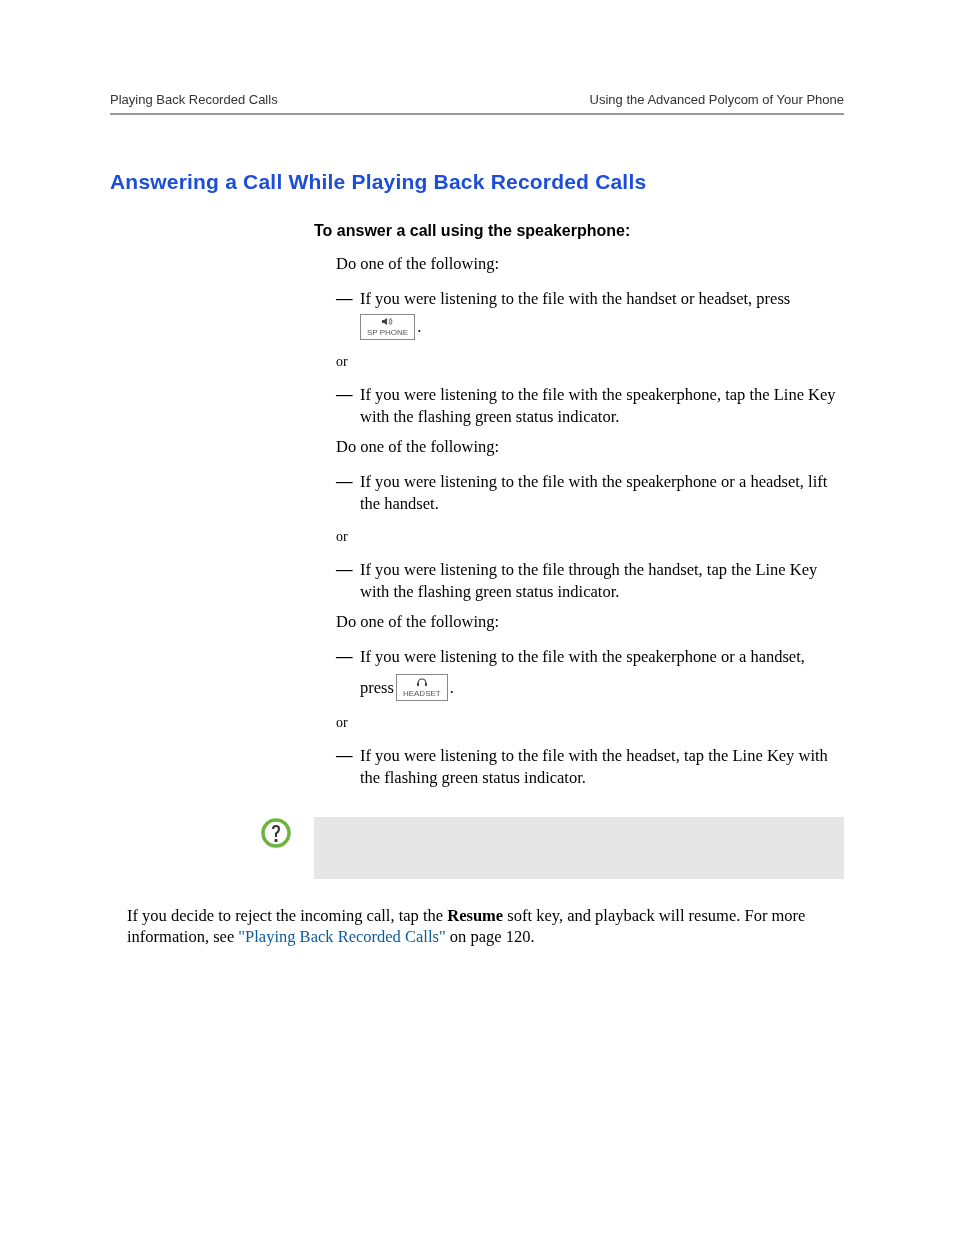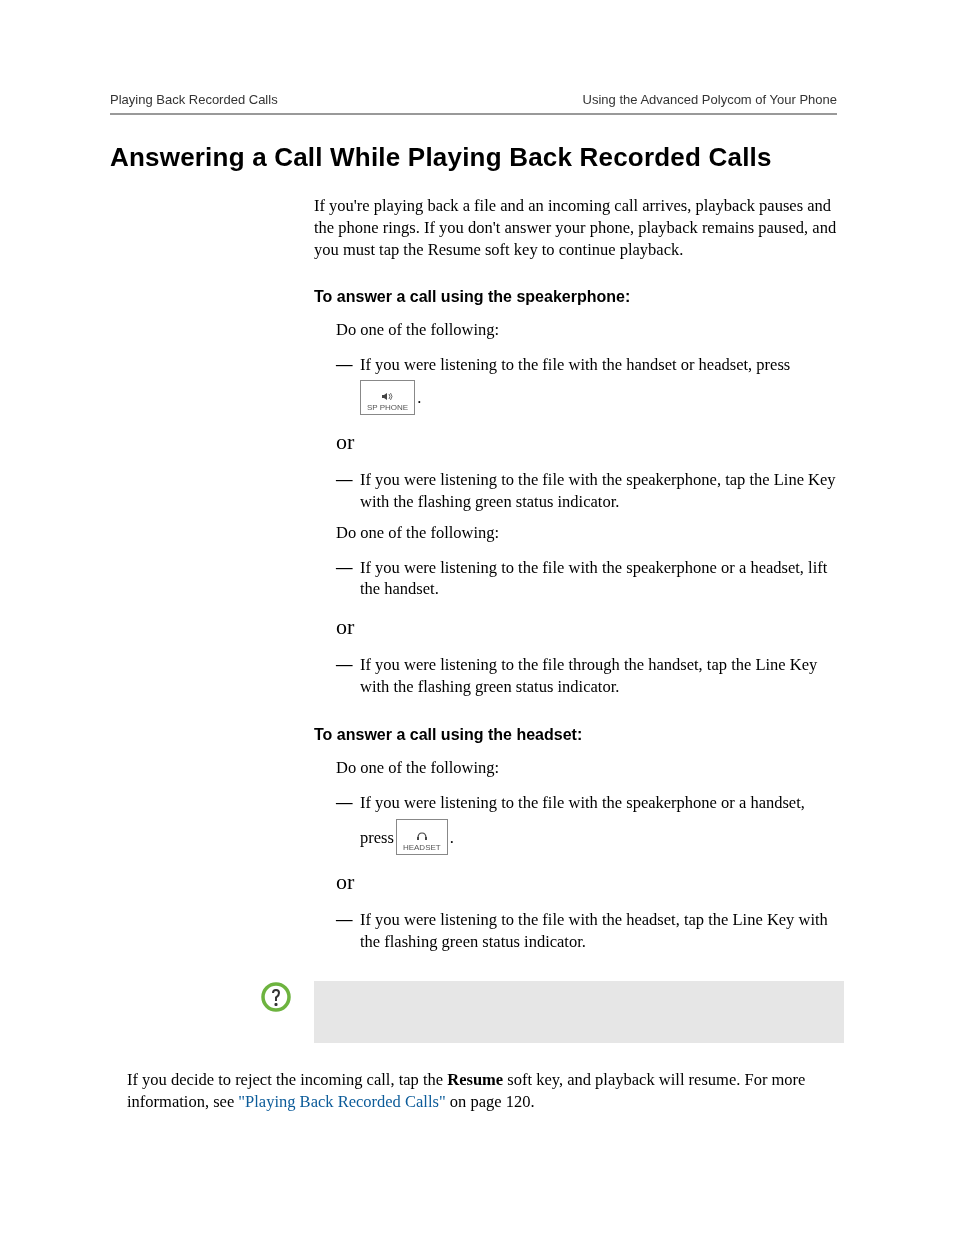--- a/index.html
+++ b/index.html
@@ -1,31 +1,31 @@
 <!DOCTYPE html>
 <html><head>
   <meta charset="utf-8">
   <style>
     * { margin: 0; padding: 0; box-sizing: border-box; }
     html, body { width: 954px; height: 1235px; background: #fff; font-family: Georgia, 'Times New Roman', serif; color: #000; }
     .page { width: 954px; height: 1235px; position: relative; padding: 90px 110px 60px 110px; }
-    .header { position: absolute; top: 92px; left: 110px; right: 117px; }
+    .header { position: absolute; top: 92px; left: 110px; right: 110px; }
     .hdr-row { display: flex; justify-content: space-between; font-family: 'Arial Narrow', Arial, sans-serif; font-size: 13px; color: #333; }
     .hdr-rule { border: none; border-top: 2px solid #999; margin-top: 6px; }
     .content { position: absolute; top: 142px; left: 110px; right: 110px; }
-    .sect-title { font-family: 'Arial Narrow', Arial, sans-serif; font-weight: bold; color: #000000; font-size: 26px; letter-spacing: 0.2px; margin-bottom: 22px; }
+    .sect-title { font-family: 'Arial Narrow', Arial, sans-serif; font-weight: bold; color: #1d4ed8; font-size: 21px; letter-spacing: 0.2px; margin-bottom: 22px; margin-top: 28px; }
     .indent { margin-left: 204px; }
     .para { font-size: 16.5px; line-height: 1.32; margin-bottom: 10px; }
     .subhead { font-family: 'Arial Narrow', Arial, sans-serif; font-weight: bold; font-size: 16px; margin-top: 28px; margin-bottom: 14px; }
     .do-line { font-size: 16.5px; margin-left: 22px; margin-bottom: 14px; }
     .bullet { display: flex; margin-left: 22px; font-size: 16.5px; line-height: 1.32; margin-bottom: 10px; }
     .bullet .dash { width: 24px; flex-shrink: 0; font-weight: bold; }
     .bullet .bt { flex: 1; }
-    .or { margin-left: 22px; font-size: 22px; margin: 14px 0 14px 22px; font-family: Liberation Serif, serif; }
-    .key { display: inline-block; border: 1px solid #888; padding: 11px 6px 2px 6px; vertical-align: middle; font-family: Arial, sans-serif; font-size: 8px; color: #555; line-height: 1; text-align: center; min-width: 44px; }
+    .or { margin-left: 22px; font-size: 14px; margin: 14px 0 14px 22px; font-family: Liberation Serif, serif; }
+    .key { display: inline-block; border: 1px solid #888; padding: 2px 6px 2px 6px; vertical-align: middle; font-family: Arial, sans-serif; font-size: 8px; color: #555; line-height: 1; text-align: center; min-width: 44px; }
     .key .ic { font-size: 11px; display: block; margin-bottom: 1px; color: #444; }
     .note-row { position: relative; margin-top: 28px; height: 62px; }
     .note-row .icon-wrap { position: absolute; left: 150px; top: 0; }
     .note-row .gray { position: absolute; left: 204px; right: 0; top: 0; height: 62px; background: #e6e6e6; }
     .final { margin-top: 26px; margin-left: 17px; }
     .link { color: #0b5b99; }
     .footer { position: absolute; bottom: 90px; left: 110px; right: 110px; display: flex; justify-content: space-between; font-family: 'Arial Narrow', Arial, sans-serif; font-size: 13px; color: #333; }
     .bold { font-weight: bold; }
     .inline-key-line { display: flex; align-items: center; flex-wrap: wrap; gap: 2px; }
     .spacer-small { height: 4px; }
@@ -39,21 +39,20 @@
       <span>Playing Back Recorded Calls</span>
       <span>Using the Advanced Polycom of Your Phone</span>
     </div>
     <hr class="hdr-rule">
   </div>
 
   <div class="content">
     <h1 class="sect-title">Answering a Call While Playing Back Recorded Calls</h1>
 
     <div class="indent">
-      <p class="para">If you're playing back a file and an incoming call arrives, playback pauses and the phone rings. If you don't answer your phone, playback remains paused, and you must tap the Resume soft key to continue playback.</p>
 
       <div class="subhead">To answer a call using the speakerphone:</div>
       <div class="do-line">Do one of the following:</div>
       <div class="bullet">
         <div class="dash">—</div>
         <div class="bt">
           <span>If you were listening to the file with the handset or headset, press </span>
           <div class="spacer-small"></div>
           <span class="inline-key-line">
             <span class="key">
@@ -80,21 +79,20 @@
       <div class="bullet">
         <div class="dash">—</div>
         <div class="bt">If you were listening to the file with the speakerphone or a headset, lift the handset.</div>
       </div>
       <div class="or">or</div>
       <div class="bullet">
         <div class="dash">—</div>
         <div class="bt">If you were listening to the file through the handset, tap the Line Key with the flashing green status indicator.</div>
       </div>
 
-      <div class="subhead">To answer a call using the headset:</div>
       <div class="do-line">Do one of the following:</div>
       <div class="bullet">
         <div class="dash">—</div>
         <div class="bt">
           <span>If you were listening to the file with the speakerphone or a handset, </span>
           <div style="height:6px"></div>
           <span class="inline-key-line">
             <span>press </span>
             <span class="key">
               <span class="ic">

